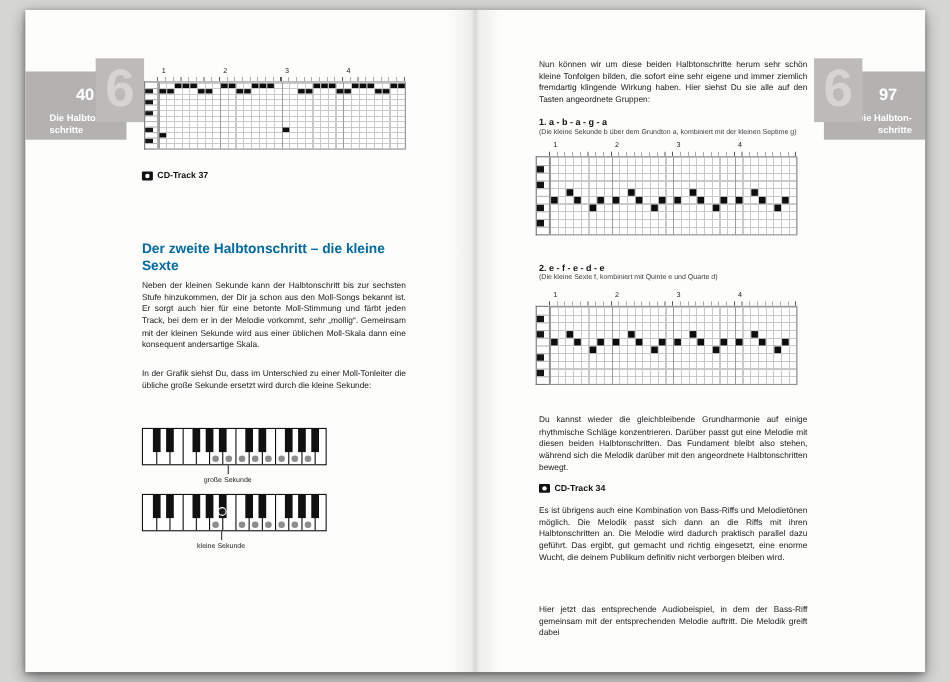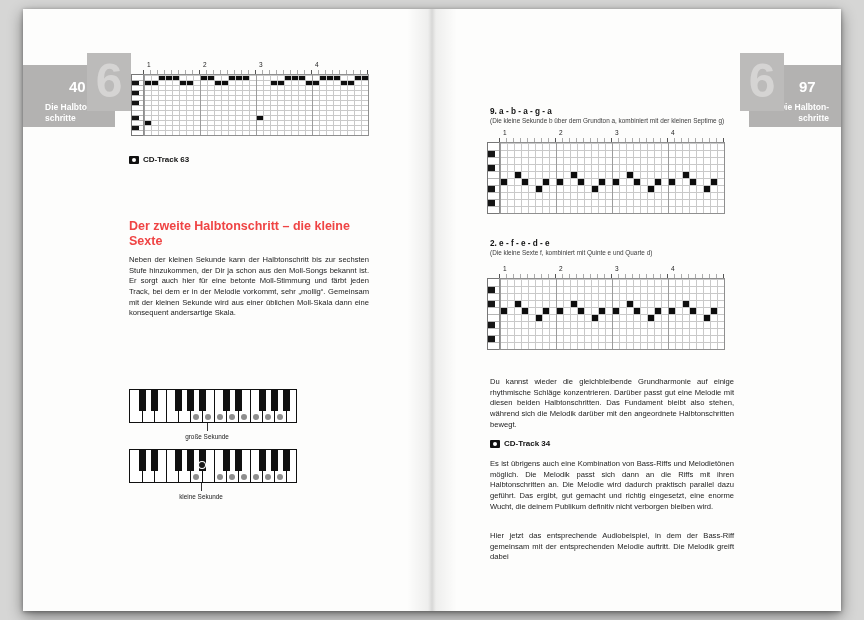--- a/index.html
+++ b/index.html
@@ -15,21 +15,21 @@
   .abs{position:absolute}
   .band{position:absolute;background:#b3b2b1;width:92px;height:62px;top:56px}
   .band-left{left:0}
   .band-right{right:0}
   .pagenum{position:absolute;color:#fff;font-weight:bold;font-size:15px}
   .six-box{position:absolute;width:44px;height:58px;background:#bcbbba;color:#d5d4d3;font-weight:bold;
            font-size:48px;line-height:56px;text-align:center;top:44px}
   .chap-title{position:absolute;color:#fff;font-weight:bold;font-size:8.5px;line-height:1.3}
   .chap-title.right{text-align:right}
   .body-text{font-size:7.6px;line-height:1.4;color:#1c1c1c;text-align:justify}
-  .h1{font-size:12.5px;font-weight:bold;color:#ef4444;line-height:1.2}
+  .h1{font-size:12.5px;font-weight:bold;color:#0369a1;line-height:1.2}
   .cd{display:flex;align-items:center;gap:4px;font-weight:bold;font-size:8px;color:#111}
   .cd-icon{width:10px;height:8px;background:#111;border-radius:1px;position:relative;flex:0 0 auto}
   .cd-icon:after{content:"";position:absolute;left:3px;top:2px;width:4px;height:4px;border-radius:50%;background:#fff}
   .sec-title{font-weight:bold;font-size:8.2px;color:#111}
   .sec-cap{font-size:6.4px;color:#3c3c3c}
   .grid-beats{position:relative;height:9px;font-size:6.5px;color:#222}
   .grid-beats span{position:absolute;top:0}
   .grid-ruler{height:4px;margin-left:12px;
     background-image:repeating-linear-gradient(to right,#555 0 1px,transparent 1px 56px),
                      repeating-linear-gradient(to right,#ababab 0 1px,transparent 1px 7px)}
@@ -117,25 +117,26 @@
             <div class="note" style="left: 197px; top: 6px; width: 6px; height: 4px;"></div>
             <div class="note" style="left: 204px; top: 6px; width: 6px; height: 4px;"></div>
             <div class="note" style="left: 211px; top: 1px; width: 6px; height: 4px;"></div>
             <div class="note" style="left: 218px; top: 1px; width: 6px; height: 4px;"></div>
           </div>
         </div>
       </div>
 
     <div class="cd abs" style="left:106px;top:146px">
       <span class="cd-icon"></span>
-      <span>CD-Track 63</span>
+      <span>CD-Track 37</span>
     </div>
 
     <div class="h1 abs" style="left:106px;top:210px;width:240px">Der zweite Halbtonschritt – die kleine Sexte</div>
     <div class="body-text abs" style="left:106px;top:246px;width:240px">Neben der kleinen Sekunde kann der Halbtonschritt bis zur sechsten Stufe hinzukommen, der Dir ja schon aus den Moll-Songs bekannt ist. Er sorgt auch hier für eine betonte Moll-Stimmung und färbt jeden Track, bei dem er in der Melodie vorkommt, sehr „mollig“. Gemeinsam mit der kleinen Sekunde wird aus einer üblichen Moll-Skala dann eine konsequent andersartige Skala.</div>
+    <div class="body-text abs" style="left:106px;top:326px;width:240px">In der Grafik siehst Du, dass im Unterschied zu einer Moll-Tonleiter die übliche große Sekunde ersetzt wird durch die kleine Sekunde:</div>
 
     <div id="kb1" class="kb-wrap" style="left:106px;top:380px">
         <div class="kbd">
           <div class="wsep" style="left: 12px;"></div>
           <div class="wsep" style="left: 24px;"></div>
           <div class="wsep" style="left: 36px;"></div>
           <div class="wsep" style="left: 48px;"></div>
           <div class="wsep" style="left: 60px;"></div>
           <div class="wsep" style="left: 72px;"></div>
           <div class="wsep" style="left: 84px;"></div>
@@ -209,22 +210,23 @@
   <div class="page page-right">
     <div class="band band-right">
       <div class="pagenum" style="left:50px;top:13px">97</div>
       <div class="chap-title right" style="right:12px;top:37px">
         <div>Die Halbton-</div>
         <div>schritte</div>
       </div>
     </div>
     <div class="six-box" style="left:308px">6</div>
 
-
-    <div class="sec-title abs" style="left:58px;top:98px">9. a - b - a - g - a</div>
+    <div class="body-text abs" style="left:58px;top:45px;width:244px">Nun können wir um diese beiden Halbtonschritte herum sehr schön kleine Tonfolgen bilden, die sofort eine sehr eigene und immer ziemlich fremdartig klingende Wirkung haben. Hier siehst Du sie alle auf den Tasten angeordnete Gruppen:</div>
+
+    <div class="sec-title abs" style="left:58px;top:98px">1. a - b - a - g - a</div>
     <div class="sec-cap abs" style="left:58px;top:108px;width:250px">(Die kleine Sekunde b über dem Grundton a, kombiniert mit der kleinen Septime g)</div>
     <div id="grid-g1" class="abs" style="left:55px;top:120px">
         <div class="grid-beats" style="width: 236px;">
           <span style="left: 16px;">1</span>
           <span style="left: 72px;">2</span>
           <span style="left: 128px;">3</span>
           <span style="left: 184px;">4</span>
         </div>
         <div class="grid-ruler" style="width: 225px;"></div>
         <div class="grid-row">
@@ -314,17 +316,17 @@
       </div>
 
     <div class="body-text abs" style="left:58px;top:368px;width:244px">Du kannst wieder die gleichbleibende Grundharmonie auf einige rhythmische Schläge konzentrieren. Darüber passt gut eine Melodie mit diesen beiden Halbtonschritten. Das Fundament bleibt also stehen, während sich die Melodik darüber mit den angeordnete Halbtonschritten bewegt.</div>
 
     <div class="cd abs" style="left:58px;top:430px">
       <span class="cd-icon"></span>
       <span>CD-Track 34</span>
     </div>
 
     <div class="body-text abs" style="left:58px;top:450px;width:244px">Es ist übrigens auch eine Kombination von Bass-Riffs und Melodietönen möglich. Die Melodik passt sich dann an die Riffs mit ihren Halbtonschritten an. Die Melodie wird dadurch praktisch parallel dazu geführt. Das ergibt, gut gemacht und richtig eingesetzt, eine enorme Wucht, die deinem Publikum definitiv nicht verborgen bleiben wird.</div>
-    <div class="body-text abs" style="left:58px;top:522px;width:244px">Hier jetzt das entsprechende Audiobeispiel, in dem der Bass-Riff gemeinsam mit der entsprechenden Melodie auftritt. Die Melodik greift dabei</div>
+    <div class="body-text abs" style="left:58px;top:540px;width:244px">Hier jetzt das entsprechende Audiobeispiel, in dem der Bass-Riff gemeinsam mit der entsprechenden Melodie auftritt. Die Melodik greift dabei</div>
   </div>
 
   <div class="spine"></div>
 </div>
 
 </body></html>

